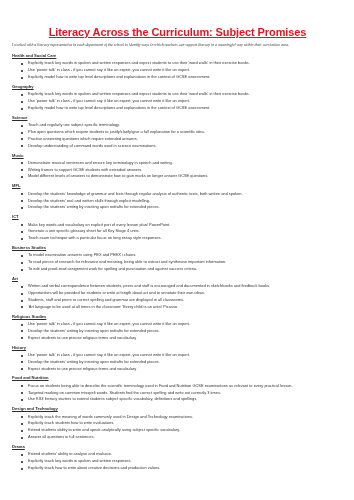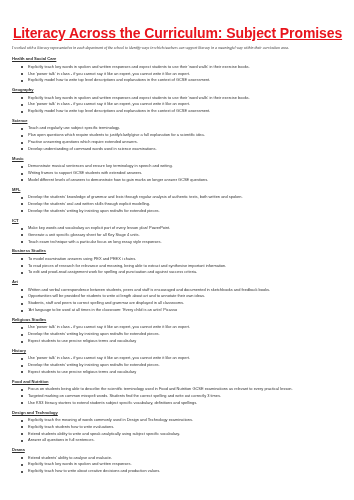--- a/index.html
+++ b/index.html
@@ -17,21 +17,21 @@
   .page {
     width: 354px;
     height: 500px;
     box-sizing: border-box;
     padding: 26px 10px 4px 11px;
     background: #ffffff;
     position: relative;
   }
   .doc-title {
     font-family: "Liberation Sans", sans-serif;
-    font-size: 14px;
+    font-size: 11px;
     font-weight: bold;
     color: #e8141c;
     text-decoration: underline;
     text-align: center;
     letter-spacing: -0.1px;
     line-height: 1.1;
     margin: 0 0 4px 0;
     white-space: nowrap;
   }
   .intro {

